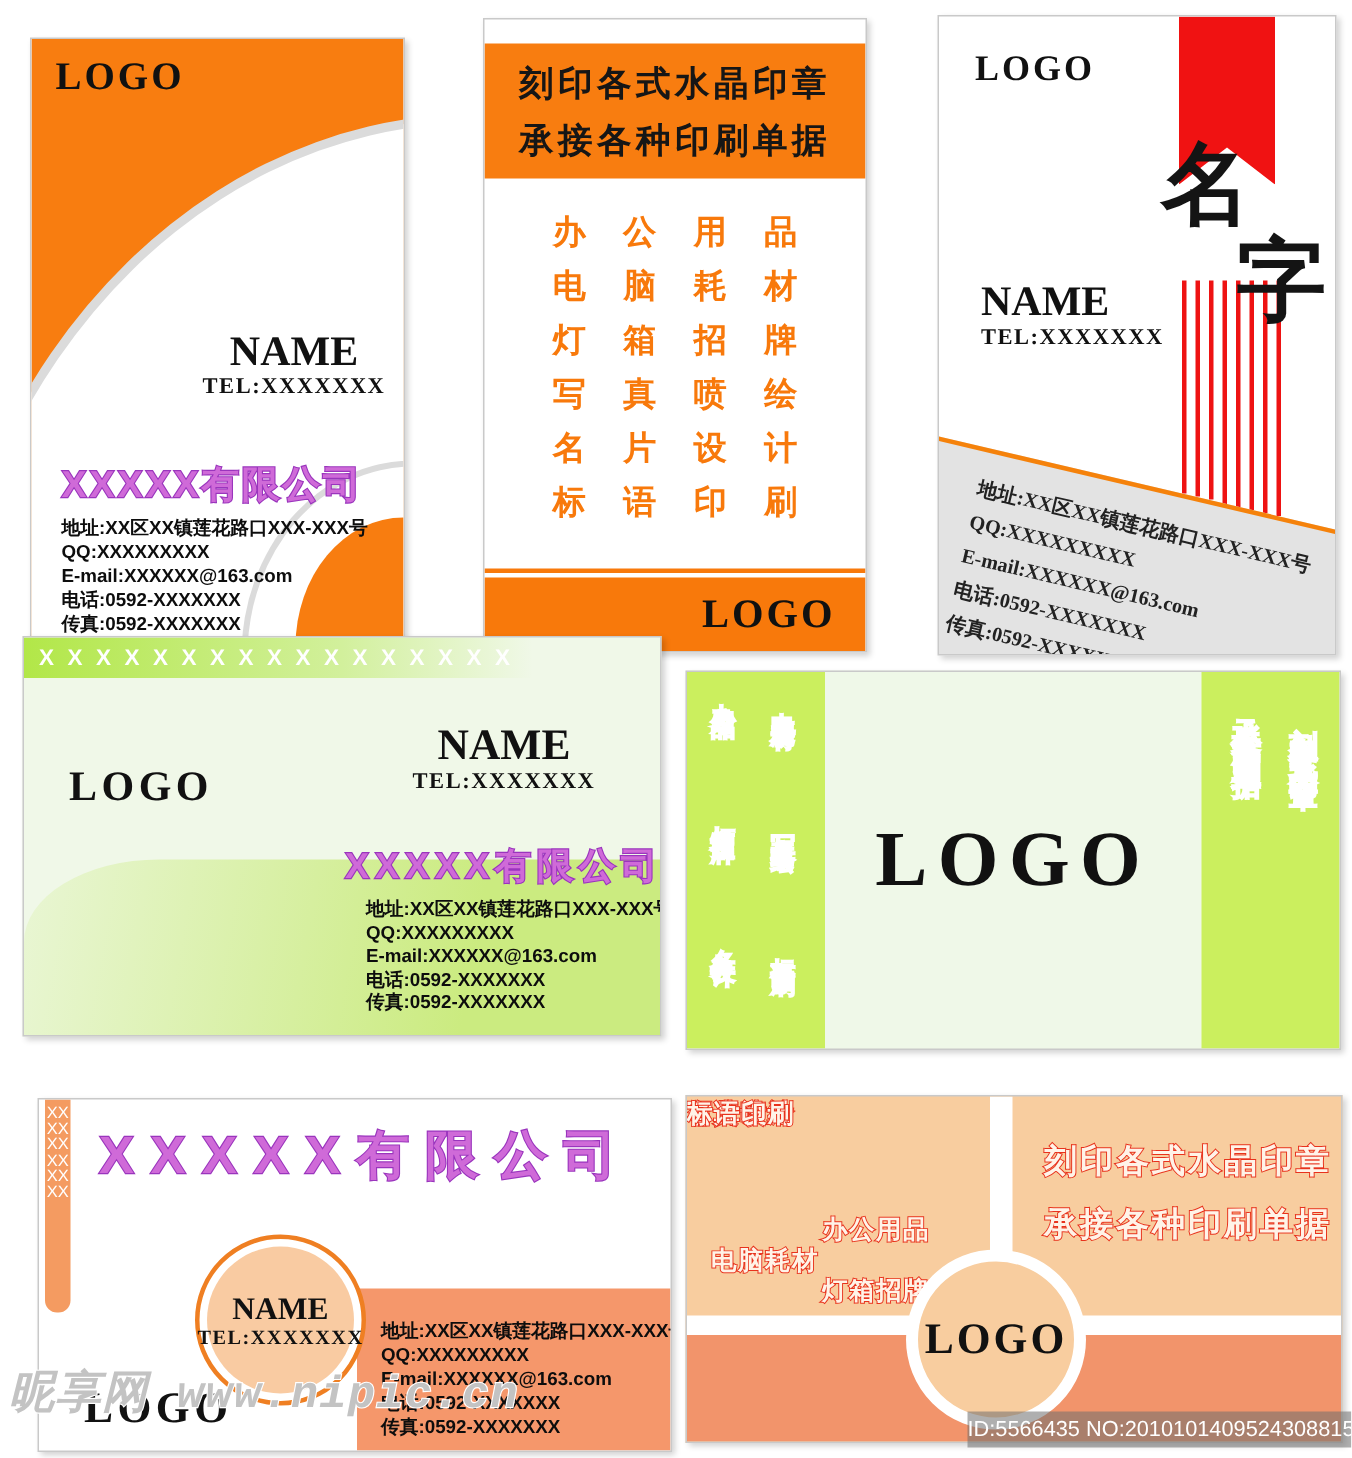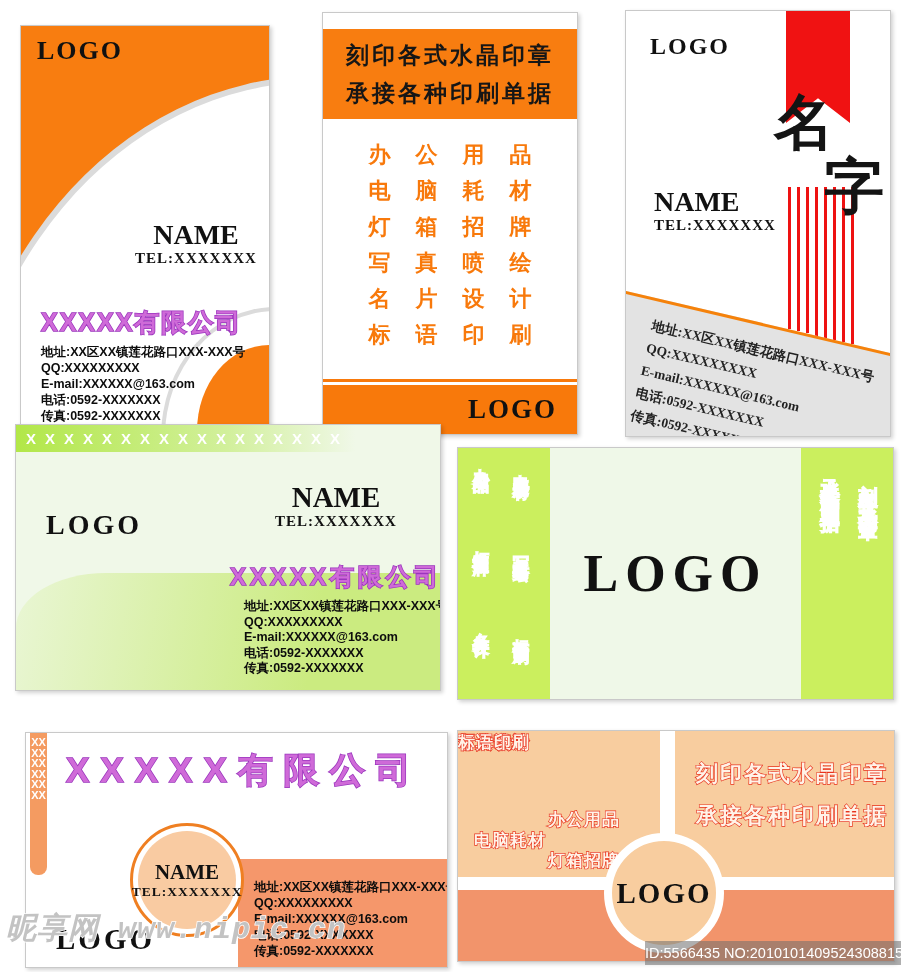--- a/index.html
+++ b/index.html
@@ -95,21 +95,21 @@
   .c5-band-right{right:0;}
   .c5-vtext{position:absolute;writing-mode:vertical-rl;text-orientation:upright;white-space:nowrap;}
   .c5-small{font-size:16px;letter-spacing:3px;}
   .c5-big{font-size:19px;letter-spacing:5px;}
   .c5-logo{position:absolute;left:92px;right:92px;top:0;bottom:0;display:flex;align-items:center;
            justify-content:center;font-size:52px;letter-spacing:7px;color:#111;}
 
   
   .card6{left:25px;top:732px;width:423px;height:236px;}
   .c6-strip{position:absolute;left:4px;top:0;width:17px;height:142px;background:#F49B61;
-            border-radius:0 0 8px 8px;color:#fff;font-weight:bold;font-size:11px;line-height:10.5px;
+            border-radius:0 0 8px 8px;color:#fff;font-weight:normal;font-size:11px;line-height:10.5px;
             text-align:center;word-break:break-all;padding-top:4px;box-sizing:border-box;z-index:2;}
   .c6-company{position:absolute;left:40px;top:14px;font-size:35px;font-weight:bold;
               letter-spacing:11px;z-index:2;}
   .c6-panel{position:absolute;left:212px;top:126px;right:0;bottom:0;background:#F5976B;z-index:1;}
   .c6-ring{position:absolute;left:104px;top:90px;width:114px;height:114px;border-radius:50%;
            background:#fff;border:3px solid #EF7F22;box-sizing:border-box;z-index:2;}
   .c6-inner{position:absolute;left:112px;top:98px;width:98px;height:98px;border-radius:50%;
             background:#F9CBA2;display:flex;flex-direction:column;align-items:center;
             justify-content:center;z-index:3;color:#111;}
   .c6-name{font-size:21px;line-height:24px;}

